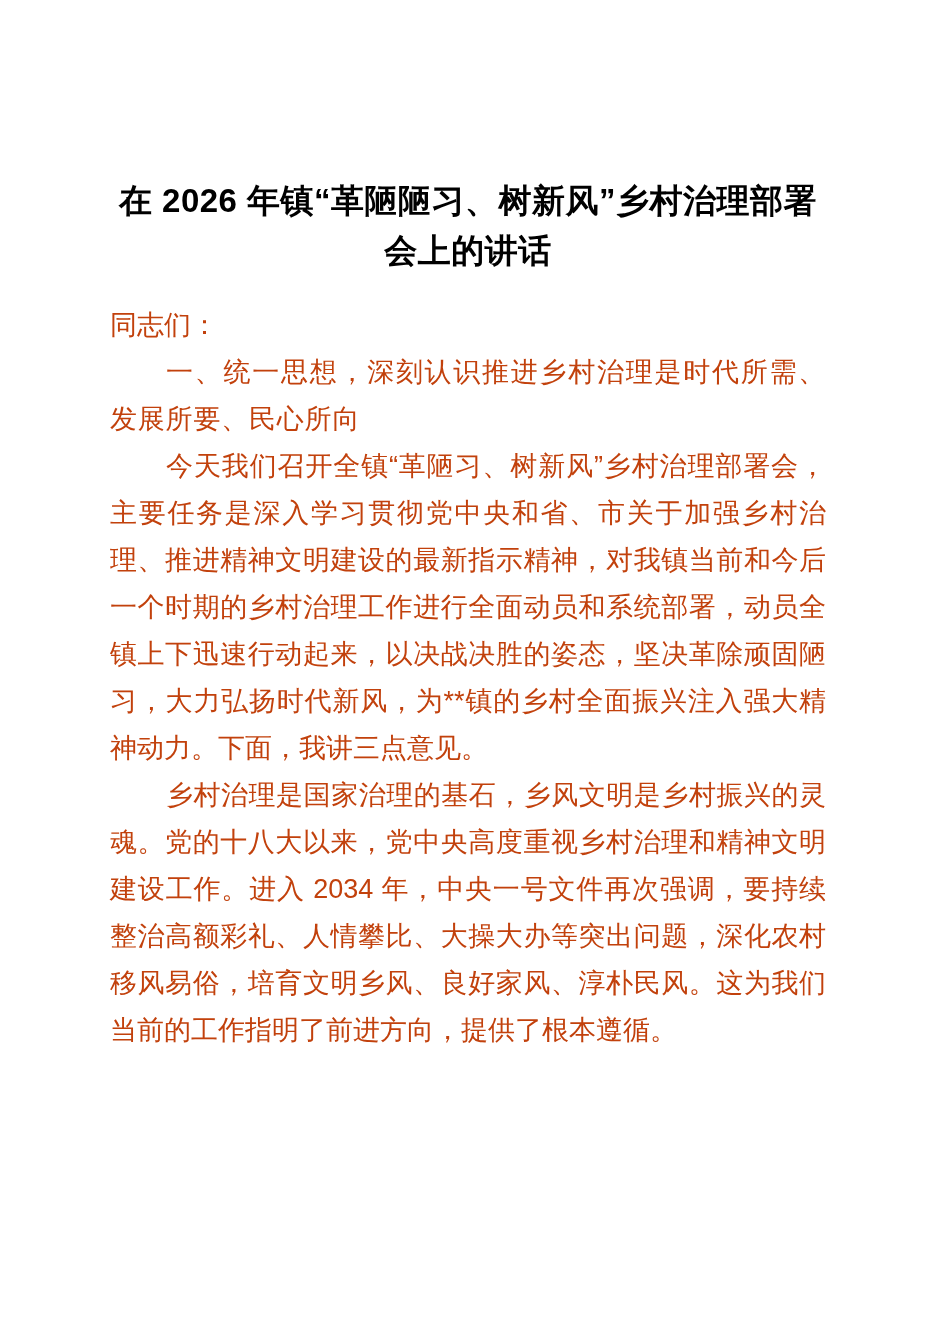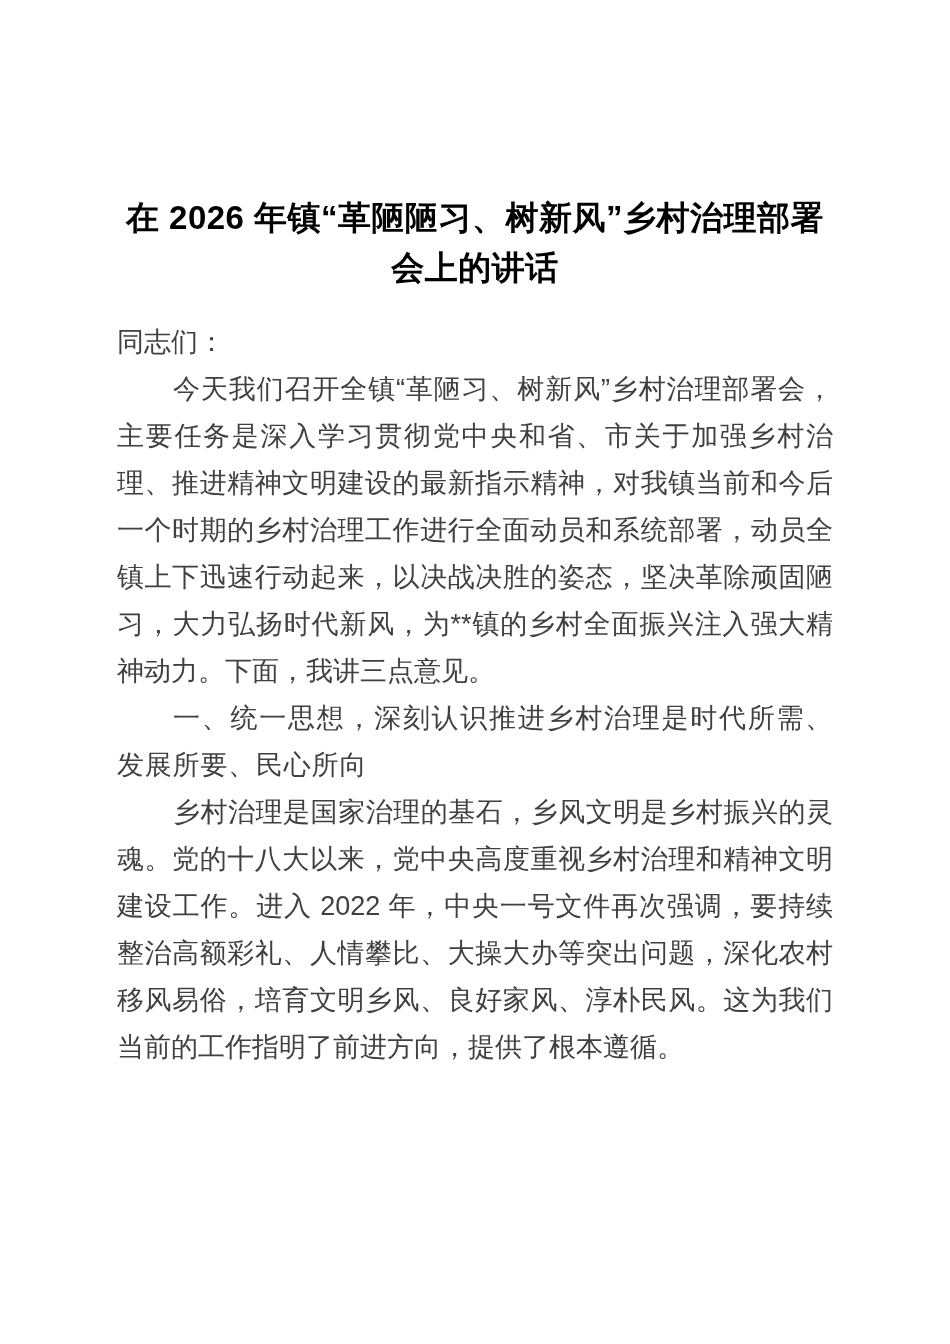--- a/index.html
+++ b/index.html
@@ -11,42 +11,41 @@
     position: relative;
     width: 950px;
     height: 1344px;
     background: #ffffff;
     margin: 0 auto;
     overflow: hidden;
     box-sizing: border-box;
   }
   .doc-body {
     position: absolute;
-    left: 117px;
+    left: 110px;
     top: 176px;
     width: 716px;
-    margin-top: 17px;
   }
   .doc-title {
     font-family: "Liberation Sans", "DejaVu Sans", sans-serif;
     font-size: 33px;
     font-weight: 700;
     line-height: 50px;
     text-align: center;
     color: #000000;
     letter-spacing: 0.5px;
     margin: 0 0 26px 0;
     white-space: pre-wrap;
   }
   .para {
     font-family: "Liberation Sans", "DejaVu Sans", sans-serif;
     font-size: 27px;
     font-weight: 400;
     line-height: 47px;
-    color: #404040;
+    color: #c2410c;
     text-align: justify;
     text-justify: inter-character;
     margin: 0;
     letter-spacing: 0px;
     word-break: break-all;
   }
   .para.indent {
     text-indent: 56px;
   }
   .para.salutation {
@@ -63,21 +62,21 @@
 </head>
 <body>
 
 <div class="page">
   <div class="doc-body">
 
     <h1 class="doc-title">在 2026 年镇“革陋陋习、树新风”乡村治理部署会上的讲话</h1>
 
     <p class="para salutation">同志们：</p>
 
+    <p class="para heading">一、统一思想，深刻认识推进乡村治理是时代所需、发展所要、民心所向</p>
+
     <p class="para indent">今天我们召开全镇“革陋习、树新风”乡村治理部署会，主要任务是深入学习贯彻党中央和省、市关于加强乡村治理、推进精神文明建设的最新指示精神，对我镇当前和今后一个时期的乡村治理工作进行全面动员和系统部署，动员全镇上下迅速行动起来，以决战决胜的姿态，坚决革除顽固陋习，大力弘扬时代新风，为**镇的乡村全面振兴注入强大精神动力。下面，我讲三点意见。</p>
 
-    <p class="para heading">一、统一思想，深刻认识推进乡村治理是时代所需、发展所要、民心所向</p>
-
-    <p class="para indent">乡村治理是国家治理的基石，乡风文明是乡村振兴的灵魂。党的十八大以来，党中央高度重视乡村治理和精神文明建设工作。进入 2022 年，中央一号文件再次强调，要持续整治高额彩礼、人情攀比、大操大办等突出问题，深化农村移风易俗，培育文明乡风、良好家风、淳朴民风。这为我们当前的工作指明了前进方向，提供了根本遵循。</p>
+    <p class="para indent">乡村治理是国家治理的基石，乡风文明是乡村振兴的灵魂。党的十八大以来，党中央高度重视乡村治理和精神文明建设工作。进入 2034 年，中央一号文件再次强调，要持续整治高额彩礼、人情攀比、大操大办等突出问题，深化农村移风易俗，培育文明乡风、良好家风、淳朴民风。这为我们当前的工作指明了前进方向，提供了根本遵循。</p>
 
 
   </div>
 </div>
 
 </body></html>

